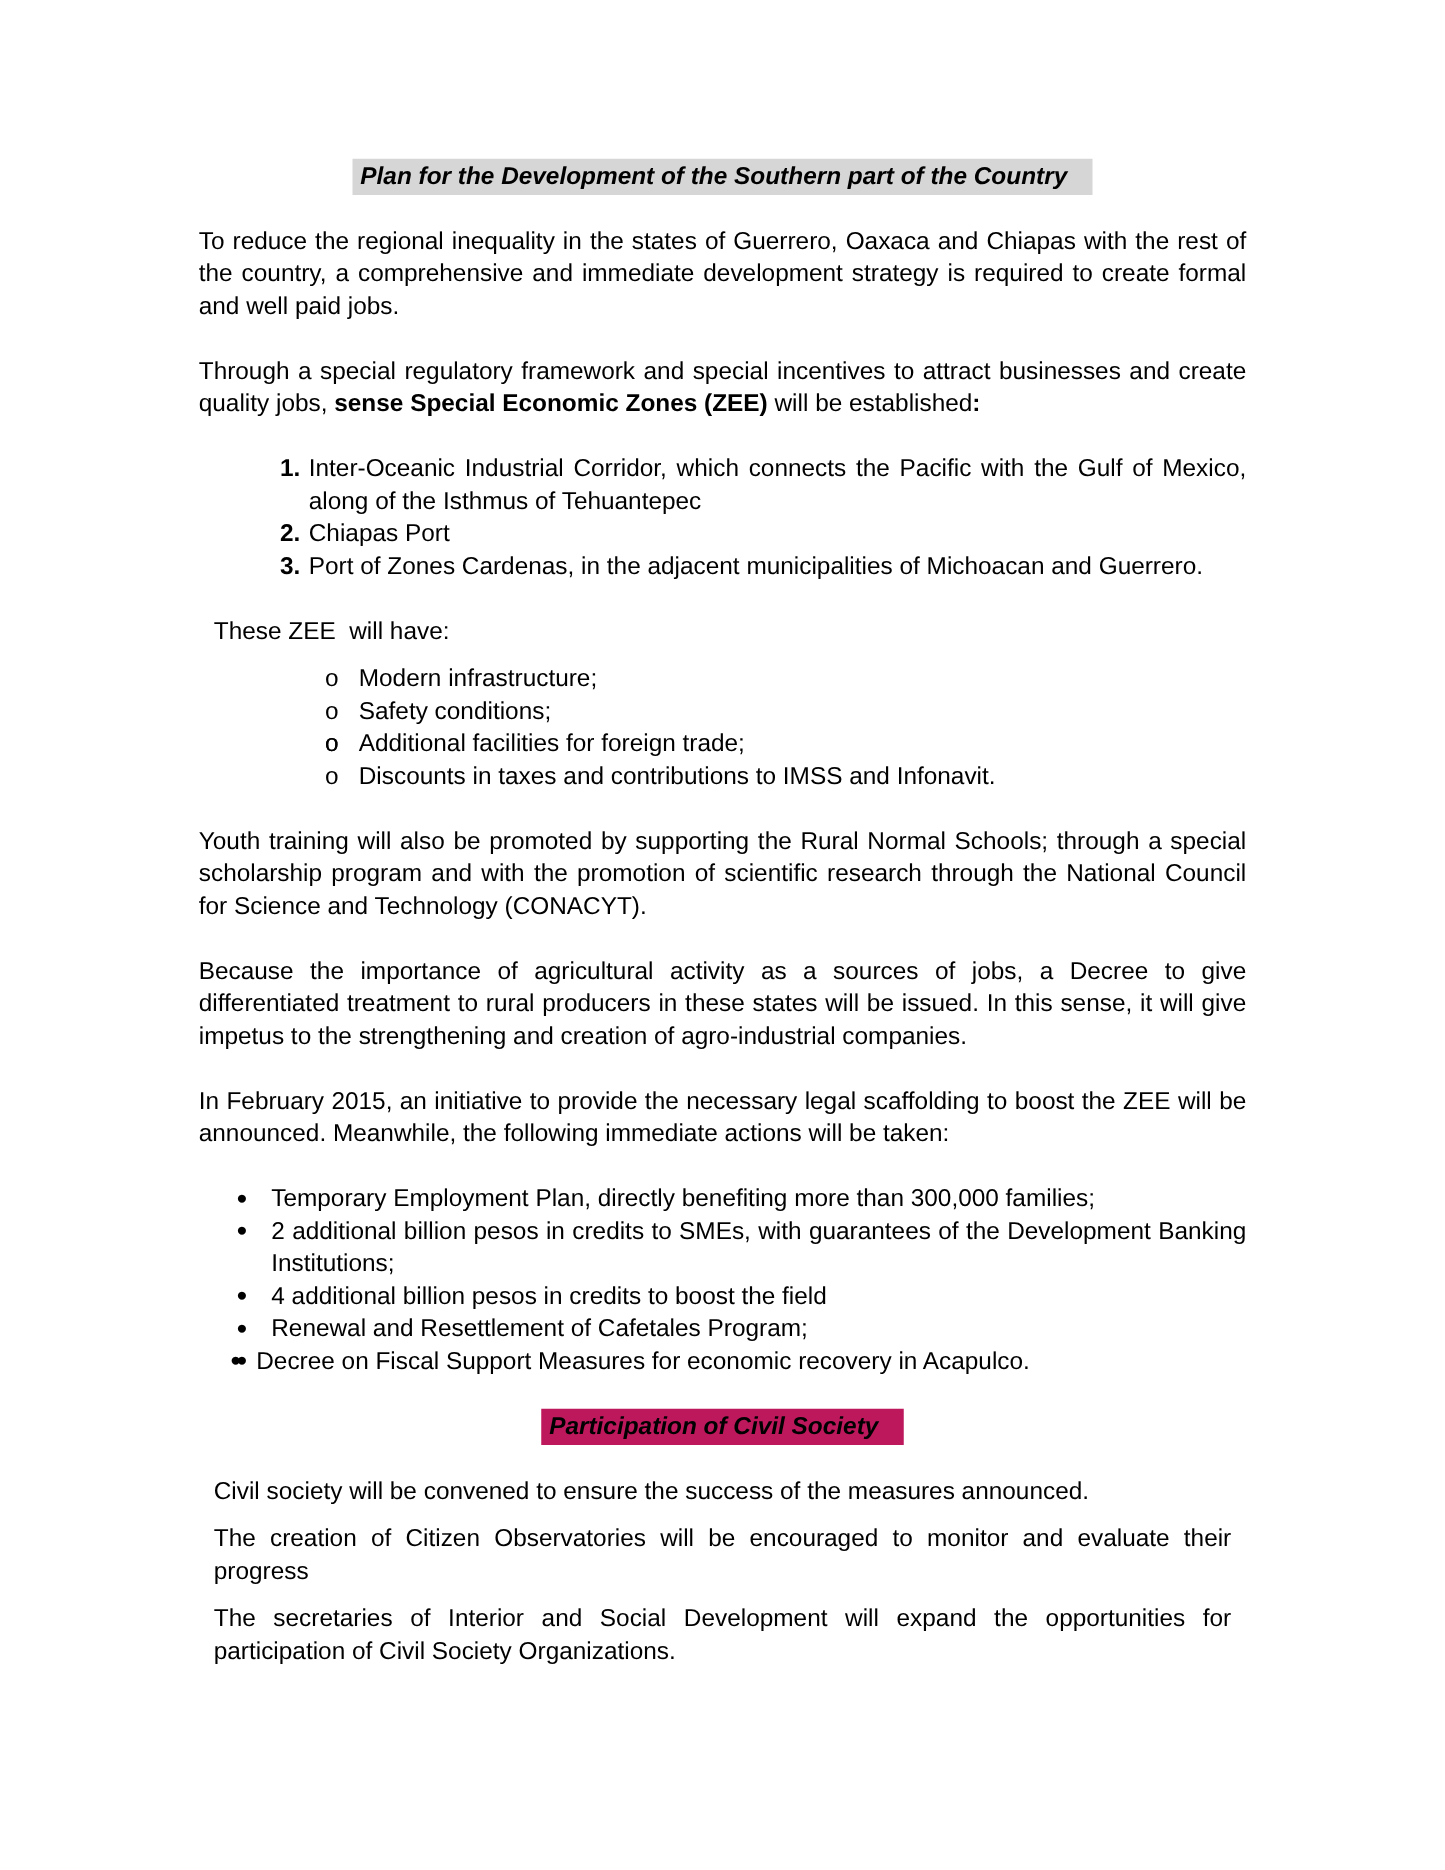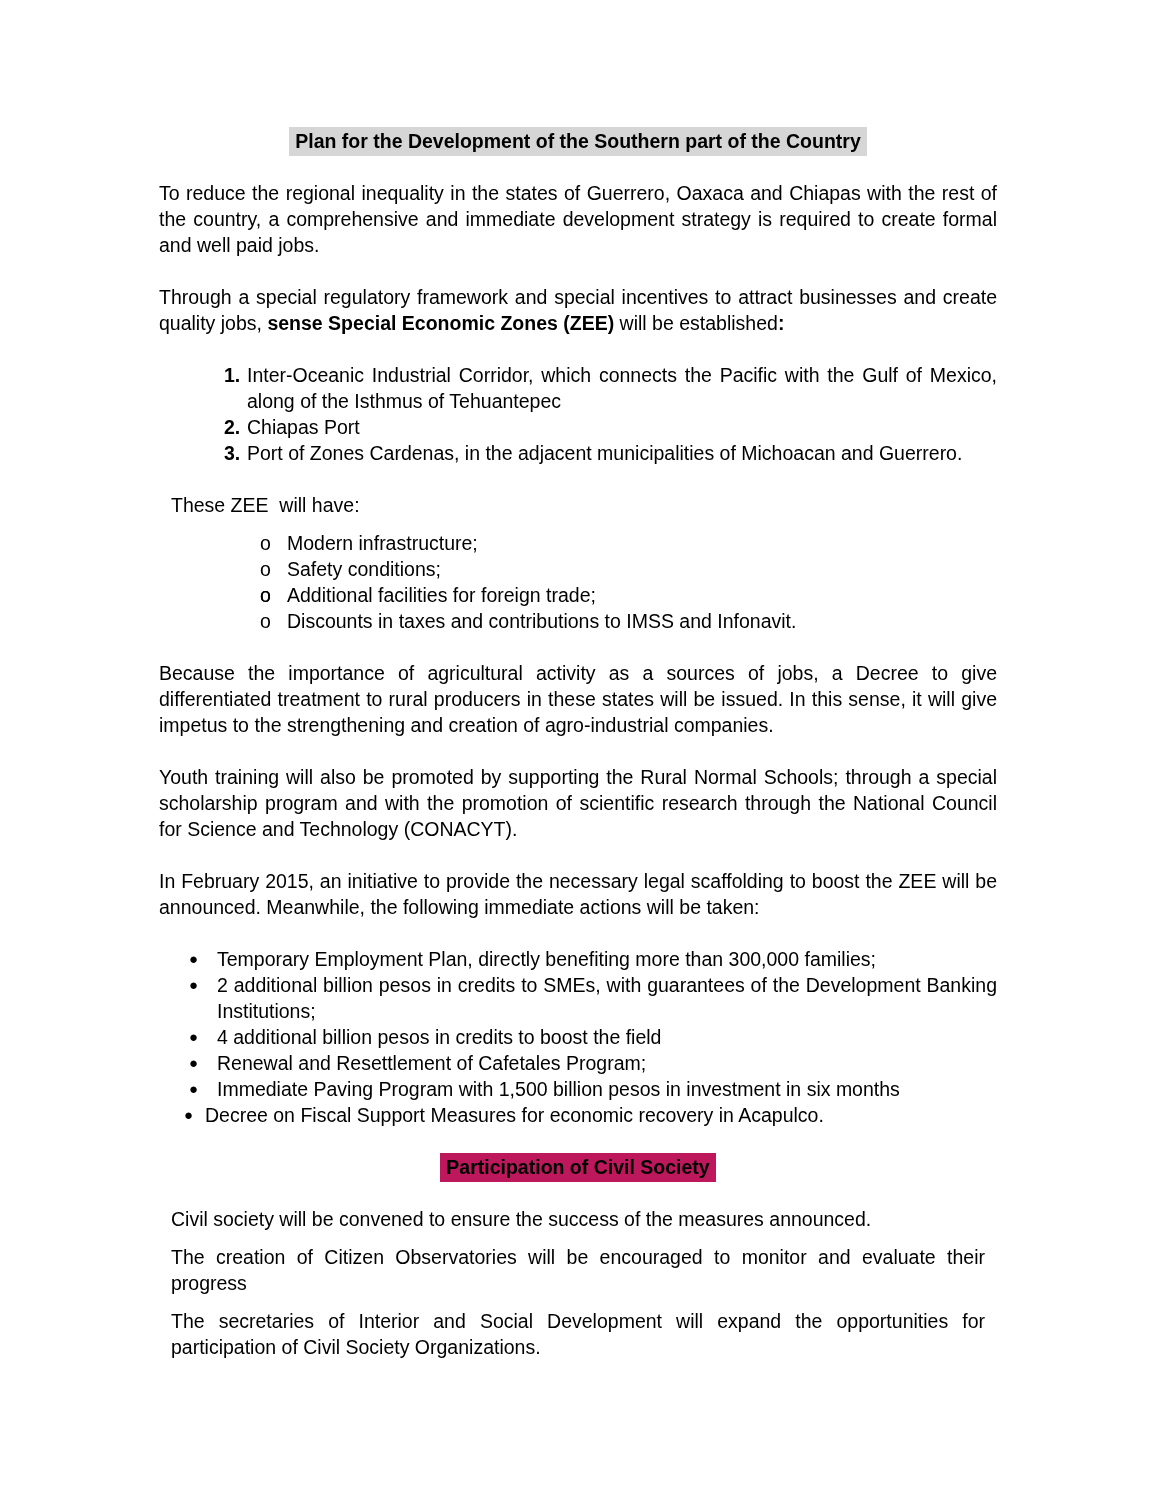--- a/index.html
+++ b/index.html
@@ -17,21 +17,21 @@
     font-size: 19.5px;
     line-height: 26px;
     color: #000000;
   }
   .block { margin: 0 0 26px 0; }
   .tight-block { margin: 12px; }
   .center { text-align: center; }
   .justify { text-align: justify; }
   .bold { font-weight: bold; }
   .pre { white-space: pre-wrap; }
-  .hl { background: #d6d6d6; padding: 3px 6px 4px 6px; }
+  .hl { background: #d6d6d6; padding: 3px 20px 4px 6px; font-style: italic; }
 
   
   .num-item { position: relative; padding-left: 88px; text-align: justify; margin: 0; }
   .num-marker { position: absolute; left: 65px; top: 0; font-weight: bold; }
 
   
   .o-item { position: relative; padding-left: 128px; margin: 0; }
   .o-marker { position: absolute; left: 101px; top: 0; }
 
   
@@ -86,23 +86,23 @@
       <div class="o-item">
         <span class="o-marker">o</span>
         <span>Additional facilities for foreign trade;</span>
       </div>
       <div class="o-item">
         <span class="o-marker">o</span>
         <span>Discounts in taxes and contributions to IMSS and Infonavit.</span>
       </div>
     </div>
 
+    <p class="block justify">Youth training will also be promoted by supporting the Rural Normal Schools; through a special scholarship program and with the promotion of scientific research through the National Council for Science and Technology (CONACYT).</p>
+
     <p class="block justify">Because the importance of agricultural activity as a sources of jobs, a Decree to give differentiated treatment to rural producers in these states will be issued. In this sense, it will give impetus to the strengthening and creation of agro-industrial companies.</p>
-
-    <p class="block justify">Youth training will also be promoted by supporting the Rural Normal Schools; through a special scholarship program and with the promotion of scientific research through the National Council for Science and Technology (CONACYT).</p>
 
     <p class="block justify">In February 2015, an initiative to provide the necessary legal scaffolding to boost the ZEE will be announced. Meanwhile, the following immediate actions will be taken:</p>
 
     <div class="block">
       <div class="b-item">
         <span class="b-marker">●</span>
         <span>Temporary Employment Plan, directly benefiting more than 300,000 families;</span>
       </div>
       <div class="b-item">
         <span class="b-marker">●</span>
@@ -111,21 +111,20 @@
       <div class="b-item">
         <span class="b-marker">●</span>
         <span>4 additional billion pesos in credits to boost the field</span>
       </div>
       <div class="b-item">
         <span class="b-marker">●</span>
         <span>Renewal and Resettlement of Cafetales Program;</span>
       </div>
       <div class="b-item">
         <span class="b-marker">●</span>
-        <span>Immediate Paving Program with 1,500 billion pesos in investment in six months</span>
       </div>
       <div class="b-item last">
         <span class="b-marker">●</span>
         <span>Decree on Fiscal Support Measures for economic recovery in Acapulco.</span>
       </div>
     </div>
 
     <div class="block center bold">
       <span class="hl" style="background: #be185d;">Participation of Civil Society</span>
     </div>

